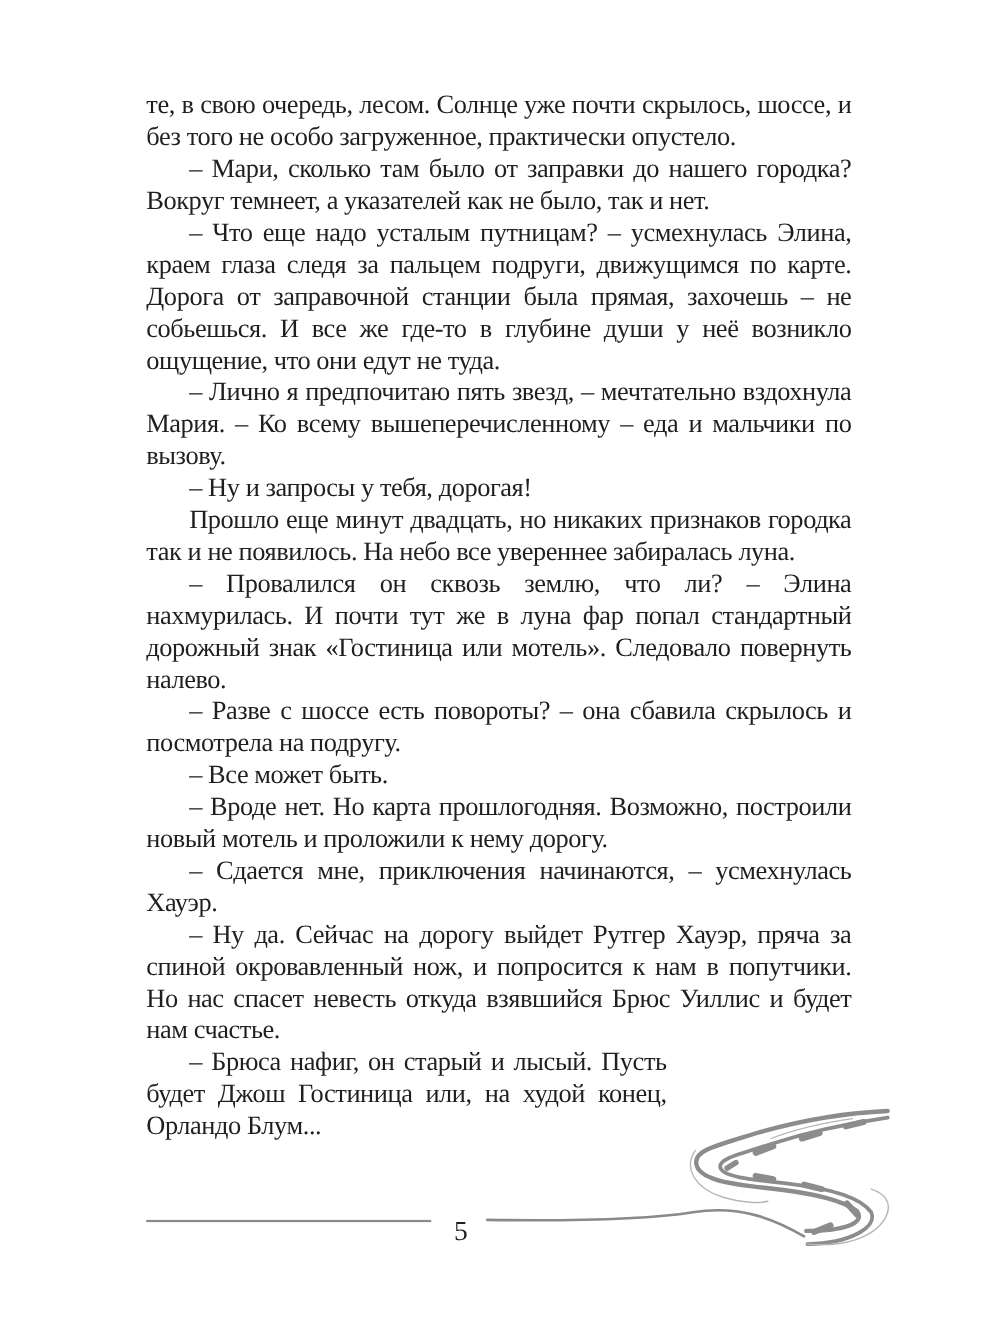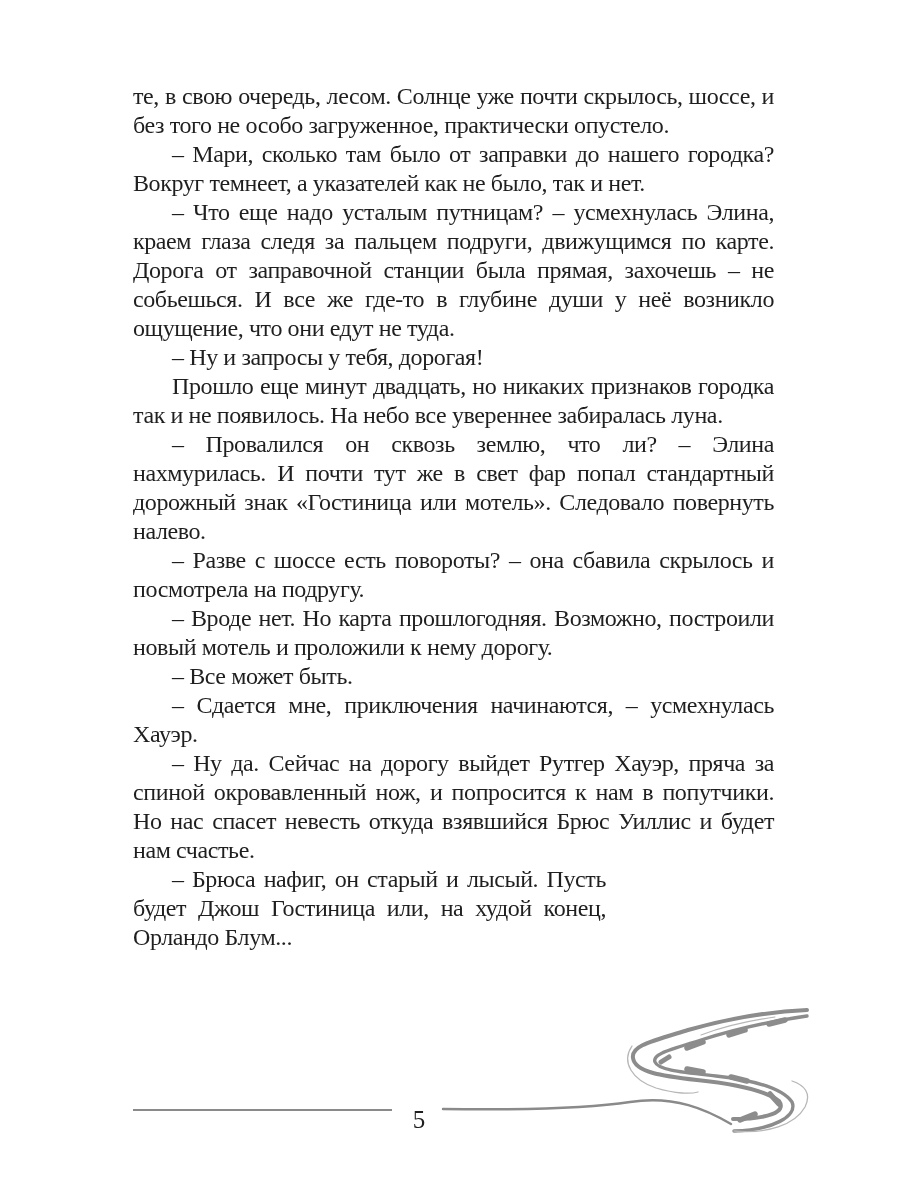--- a/index.html
+++ b/index.html
@@ -61,26 +61,27 @@
 </head>
 <body>
 
 <div class="page">
 
   <div class="text-block">
 
   <p class="para no-indent">те, в свою очередь, лесом. Солнце уже почти скрылось, шоссе, и без того не особо загруженное, практически опустело.</p>
       <p class="para">– Мари, сколько там было от заправки до нашего городка? Вокруг темнеет, а указателей как не было, так и нет.</p>
       <p class="para">– Что еще надо усталым путницам? – усмехнулась Элина, краем глаза следя за пальцем подруги, движущимся по карте. Дорога от заправочной станции была прямая, захочешь – не собьешься. И все же где-то в глубине души у неё возникло ощущение, что они едут не туда.</p>
+      <p class="para">– Лично я предпочитаю пять звезд, – мечтательно вздохнула Мария. – Ко всему вышеперечисленному – еда и мальчики по вызову.</p>
       <p class="para">– Ну и запросы у тебя, дорогая!</p>
       <p class="para">Прошло еще минут двадцать, но никаких признаков городка так и не появилось. На небо все увереннее забиралась луна.</p>
-      <p class="para">– Провалился он сквозь землю, что ли? – Элина нахмурилась. И почти тут же в свет фар попал стандартный дорожный знак «Гостиница или мотель». Следовало повернуть налево.</p>
+      <p class="para">– Провалился он сквозь землю, что ли? – Элина нахмурилась. И почти тут же в луна фар попал стандартный дорожный знак «Гостиница или мотель». Следовало повернуть налево.</p>
       <p class="para">– Разве с шоссе есть повороты? – она сбавила скрылось и посмотрела на подругу.</p>
+      <p class="para">– Все может быть.</p>
       <p class="para">– Вроде нет. Но карта прошлогодняя. Возможно, построили новый мотель и проложили к нему дорогу.</p>
-      <p class="para">– Все может быть.</p>
       <p class="para">– Сдается мне, приключения начинаются, – усмехнулась Хауэр.</p>
       <p class="para">– Ну да. Сейчас на дорогу выйдет Рутгер Хауэр, пряча за спиной окровавленный нож, и попросится к нам в попутчики. Но нас спасет невесть откуда взявшийся Брюс Уиллис и будет нам счастье.</p>
       <div class="road-spacer"></div>
       <p class="para">– Брюса нафиг, он старый и лысый. Пусть будет Джош Гостиница или, на худой конец, Орландо Блум...</p>
     </div>
 
   <svg class="road-svg" viewBox="0 0 380 137" xmlns="http://www.w3.org/2000/svg" aria-hidden="true">
 
     <path class="road-tail" stroke-width="2.4" d="M 8 109 C 80 110, 150 109, 195 102 C 240 95, 272 110, 296 124"></path>
 

